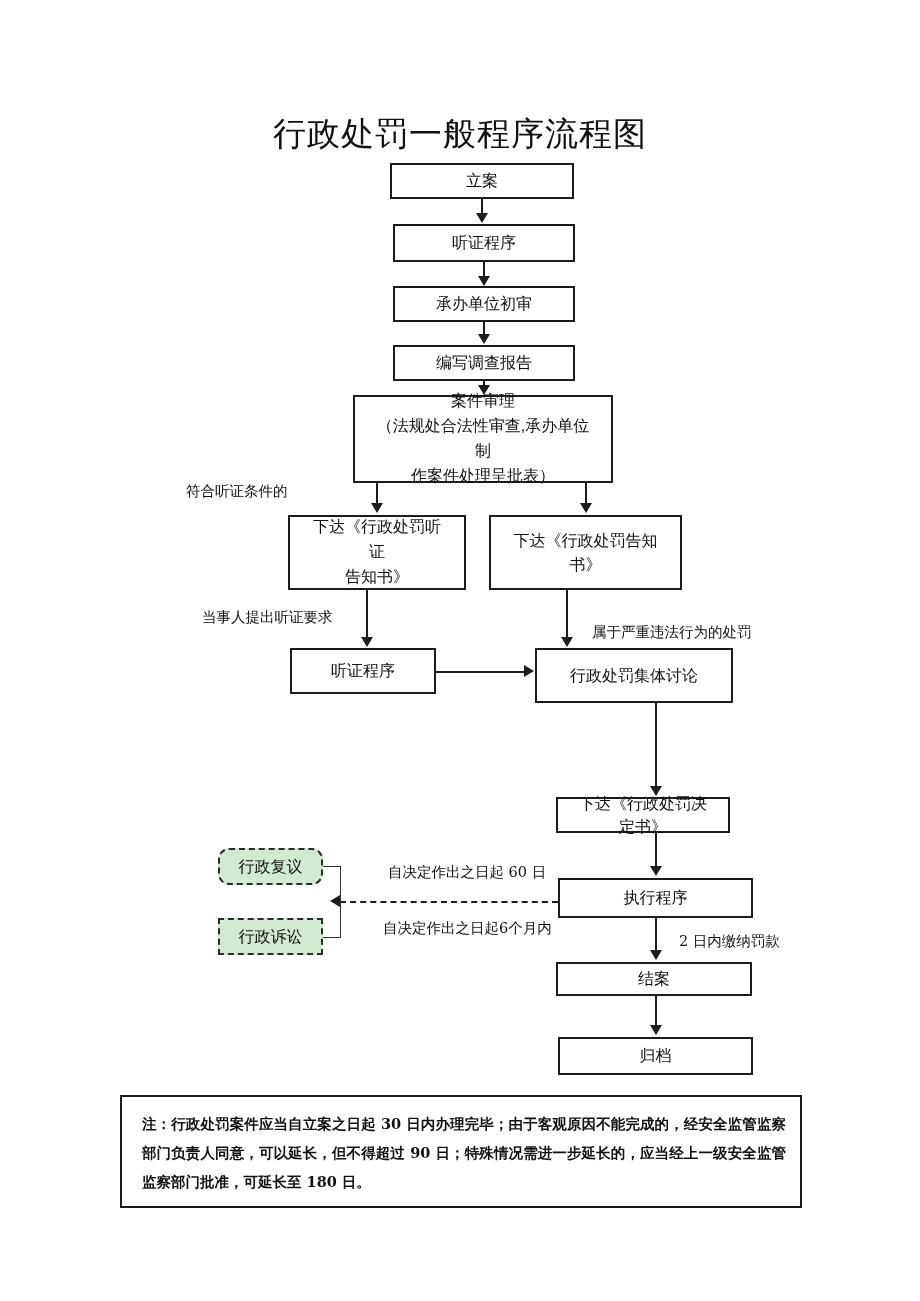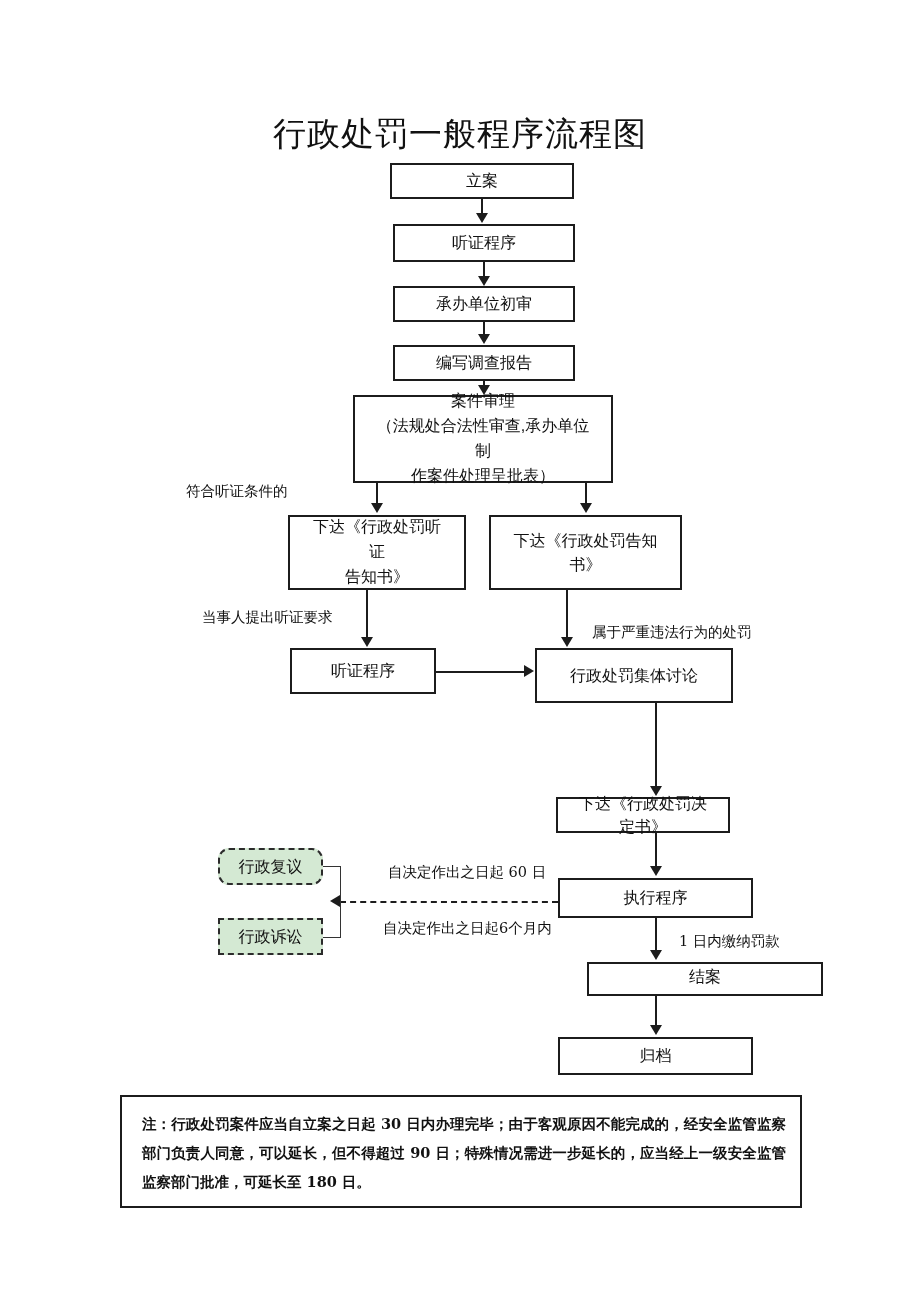--- a/index.html
+++ b/index.html
@@ -236,23 +236,23 @@
 
   <div class="node green" style="left:218px; top:918px; width:105px; height:37px;">
     <span>行政诉讼</span>
   </div>
 
   <div class="edge-label" style="left:388px; top:863px;">自决定作出之日起 60 日</div>
   <div class="edge-label" style="left:383px; top:919px;">自决定作出之日起6个月内</div>
 
   <div class="vline" style="left:655px; top:918px; height:33px;"></div>
   <div class="arrow-down" style="left:650px; top:950px;"></div>
-  <div class="edge-label" style="left:679px; top:932px;">1 日内缴纳罚款</div>
-
-  <div class="node" style="left:587px; top:962px; width:236px; height:34px;font-family:Liberation Mono, monospace;">
+  <div class="edge-label" style="left:679px; top:932px;">2 日内缴纳罚款</div>
+
+  <div class="node" style="left:556px; top:962px; width:196px; height:34px;">
     <span>结案</span>
   </div>
 
   <div class="vline" style="left:655px; top:996px; height:30px;"></div>
   <div class="arrow-down" style="left:650px; top:1025px;"></div>
 
   <div class="node" style="left:558px; top:1037px; width:195px; height:38px;">
     <span>归档</span>
   </div>
 

